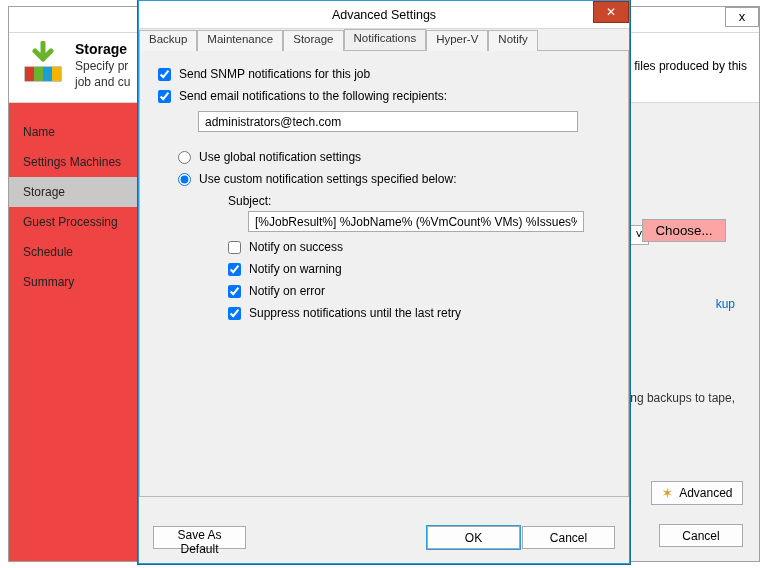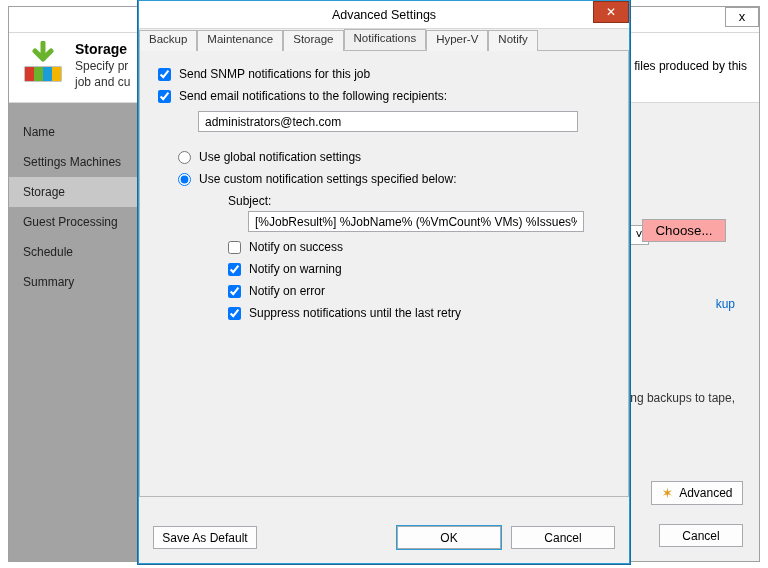--- a/index.html
+++ b/index.html
@@ -54,21 +54,21 @@
   }
   .wizard .header p {
     margin: 2px 0 0 0; font-size: 12px; color: #333;
   }
   .wizard .body {
     display: flex;
     height: calc(100% - 26px - 70px);
   }
   .wizard .nav {
     width: 156px;
-    background: #a3a3a3;
+    background: #ef4444;
     border-right: 1px solid #4c1d95;
     padding-top: 14px;
   }
   .wizard .nav .item {
     padding: 8px 14px;
     font-size: 12px;
     color: #222;
     cursor: pointer;
   }
   .wizard .nav .item.selected {
@@ -204,30 +204,30 @@
   }
   .text-input.subject { width: 336px; }
   .lbl-subject { padding-left: 70px; margin-bottom: 3px; margin-top: 3px; }
   .dlg-footer {
     position: absolute;
     left: 14px; right: 14px; bottom: 14px;
     display: flex;
     justify-content: space-between;
   }
   .btn {
-    width: 104px; height: 23px;
+    width: 93px; height: 23px;
     border: 1px solid #a7abb0;
     background: #fdfdfd;
     font-family: inherit; font-size: 12px;
     cursor: pointer;
   }
   .btn.default {
     outline: 1px solid #2e9bd6;
   }
-  .btn-group { display: flex; gap: 10px; }
+  .btn-group { display: flex; gap: 2px; }
 </style>
 </head>
 <body>
 
 <div class="wizard">
   <div class="titlebar">
     <div class="close">x</div>
   </div>
   <div class="header">
     <div class="icon">

